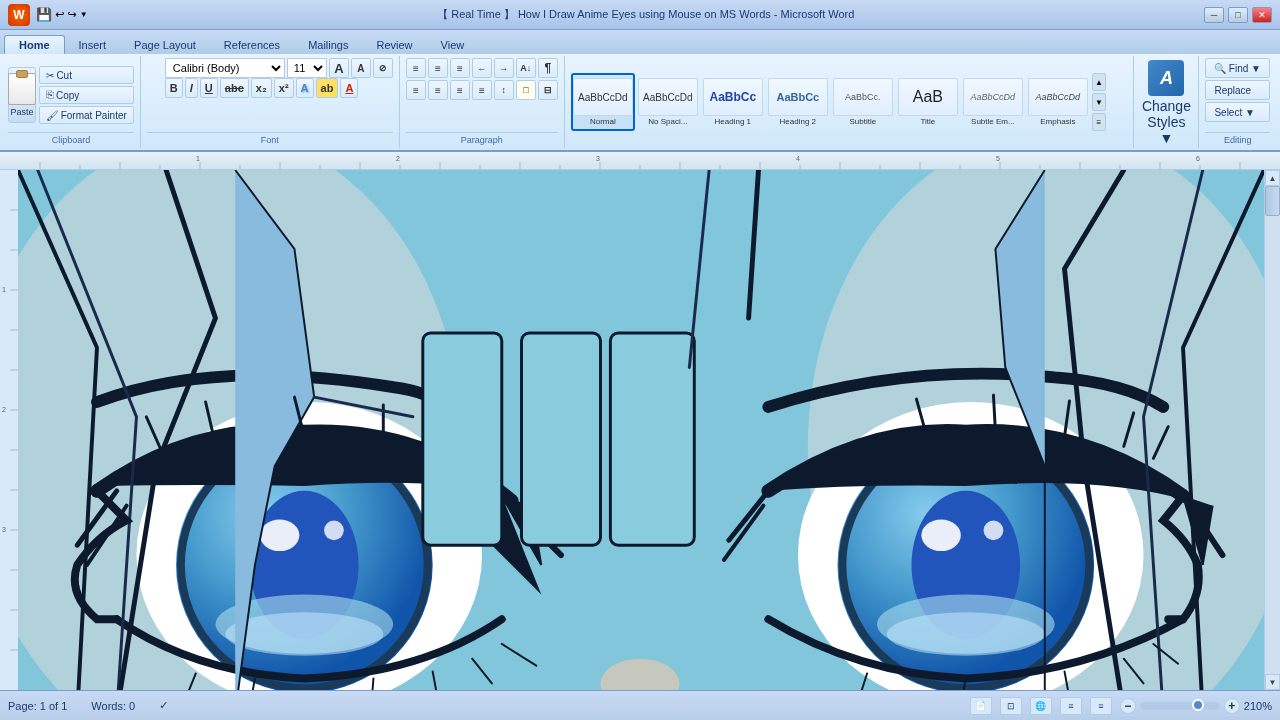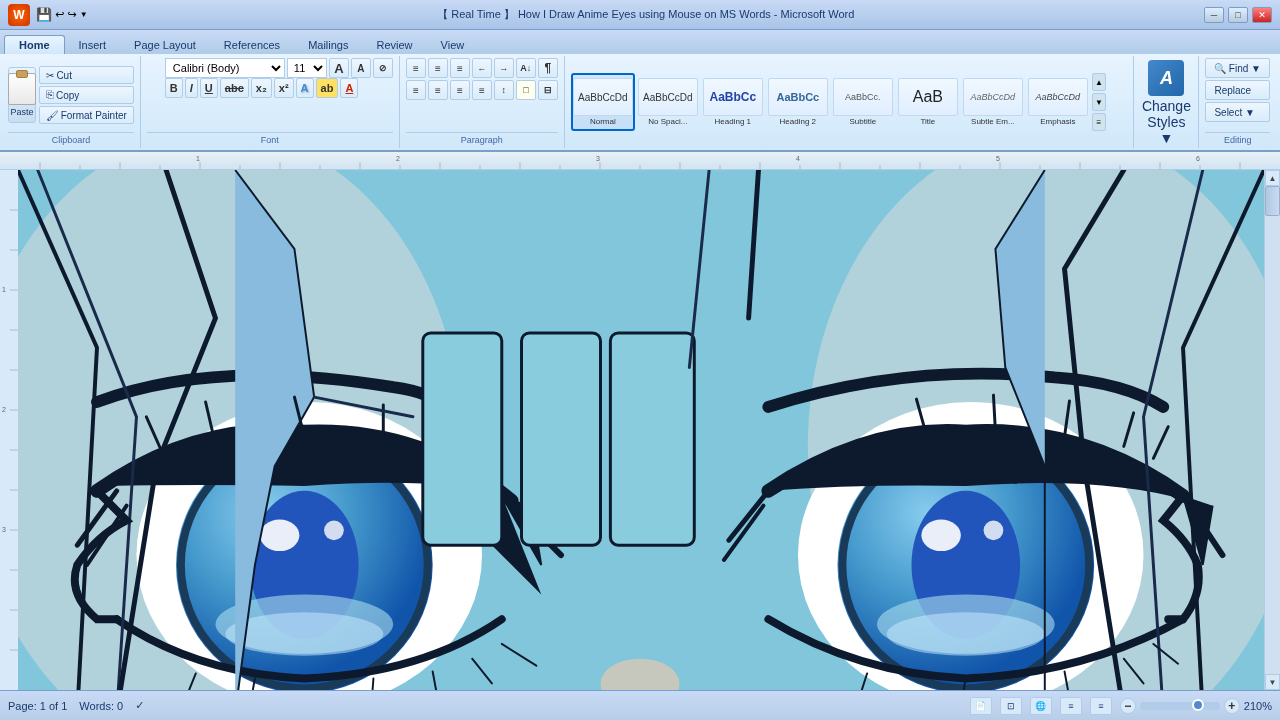--- a/index.html
+++ b/index.html
@@ -219,21 +219,21 @@
 
     
     #status-bar {
       position: absolute; bottom: 0; left: 0; right: 0; height: 30px;
       background: linear-gradient(to bottom, #c8daf5, #b8cee8);
       border-top: 1px solid #7a9ec8;
       display: flex; align-items: center; justify-content: space-between;
       padding: 0 8px;
       font-size: 11px; color: #1a3a6e;
     }
-    #status-bar .status-left { display: flex; align-items: center; gap: 12px; }
+    #status-bar .status-left { display: flex; align-items: center; gap: 24px; }
     #status-bar .status-right { display: flex; align-items: center; gap: 8px; }
     .view-btn { width: 22px; height: 18px; background: #d8eafa; border: 1px solid #b0cce8; border-radius: 2px; cursor: pointer; display: flex; align-items: center; justify-content: center; font-size: 9px; }
     .zoom-slider { width: 80px; height: 8px; background: #b0cce8; border-radius: 4px; position: relative; cursor: pointer; }
     .zoom-thumb { position: absolute; top: -3px; left: 65%; width: 12px; height: 12px; background: #5588cc; border-radius: 50%; border: 2px solid white; }
     .zoom-minus, .zoom-plus { width: 16px; height: 16px; background: #d8eafa; border: 1px solid #b0cce8; border-radius: 50%; cursor: pointer; display: flex; align-items: center; justify-content: center; font-size: 12px; font-weight: bold; color: #333; }
   </style>
 </head>
 <body>
 
 <div id="title-bar">

